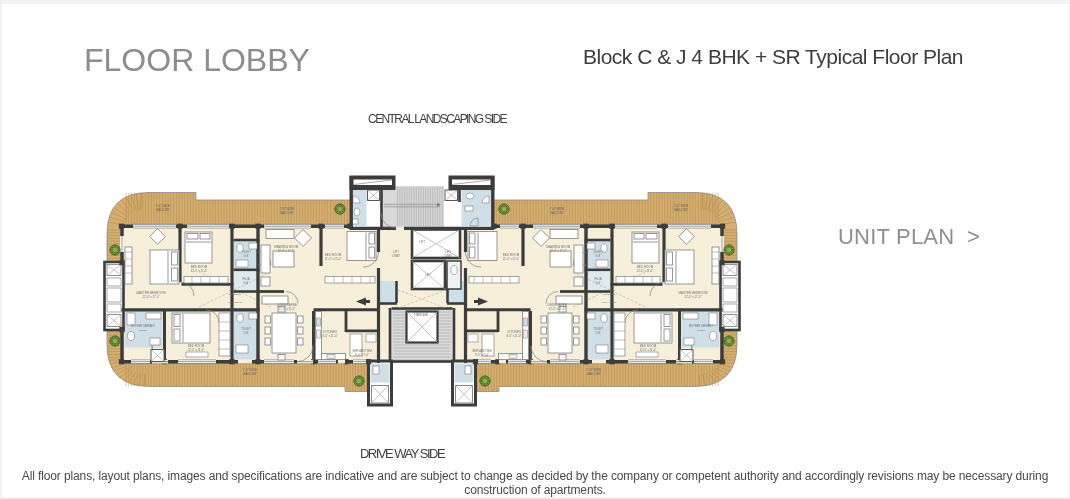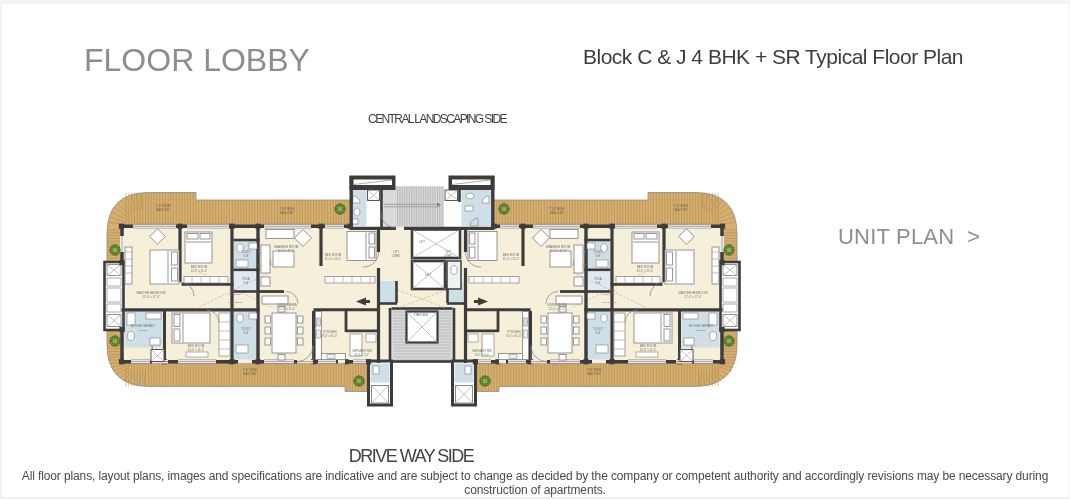--- a/index.html
+++ b/index.html
@@ -11,22 +11,22 @@
   .h1 { position:absolute; left:84px; top:42px; font-size:32px; color:#8d8d8d;
         letter-spacing:0px; }
   .blocktitle { position:absolute; left:583px; top:41px; font-size:21px; color:#3d3d3d;
         line-height:32px; }
   .t1 { letter-spacing:-0.5px;text-align:center; }
   .t2 { letter-spacing:0.05px; }
   .central { position:absolute; left:316px; top:112px; width:202px; text-align:center;
         font-size:12px; color:#424242; letter-spacing:-1.6px; white-space:nowrap;margin-left:20px; }
   .unitplan { position:absolute; left:838px; top:224px; font-size:22px; color:#8f8f8f;
         letter-spacing:0.2px; }
-  .driveway { position:absolute; left:341px; top:446px; width:140px; text-align:center;
-        font-size:18px; color:#424242; letter-spacing:-1.5px; white-space:nowrap; }
+  .driveway { position:absolute; left:332px; top:446px; width:140px; text-align:center;
+        font-size:13px; color:#424242; letter-spacing:-1.5px; white-space:nowrap; }
   .disclaimer { position:absolute; left:0; top:469px; width:1070px; text-align:center;
         font-size:12px; color:#4a4a4a; letter-spacing:-0.12px; }
 </style>
 </head>
 <body>
 
 <div class="frame"></div>
 
 <div class="h1">FLOOR LOBBY</div>
 

